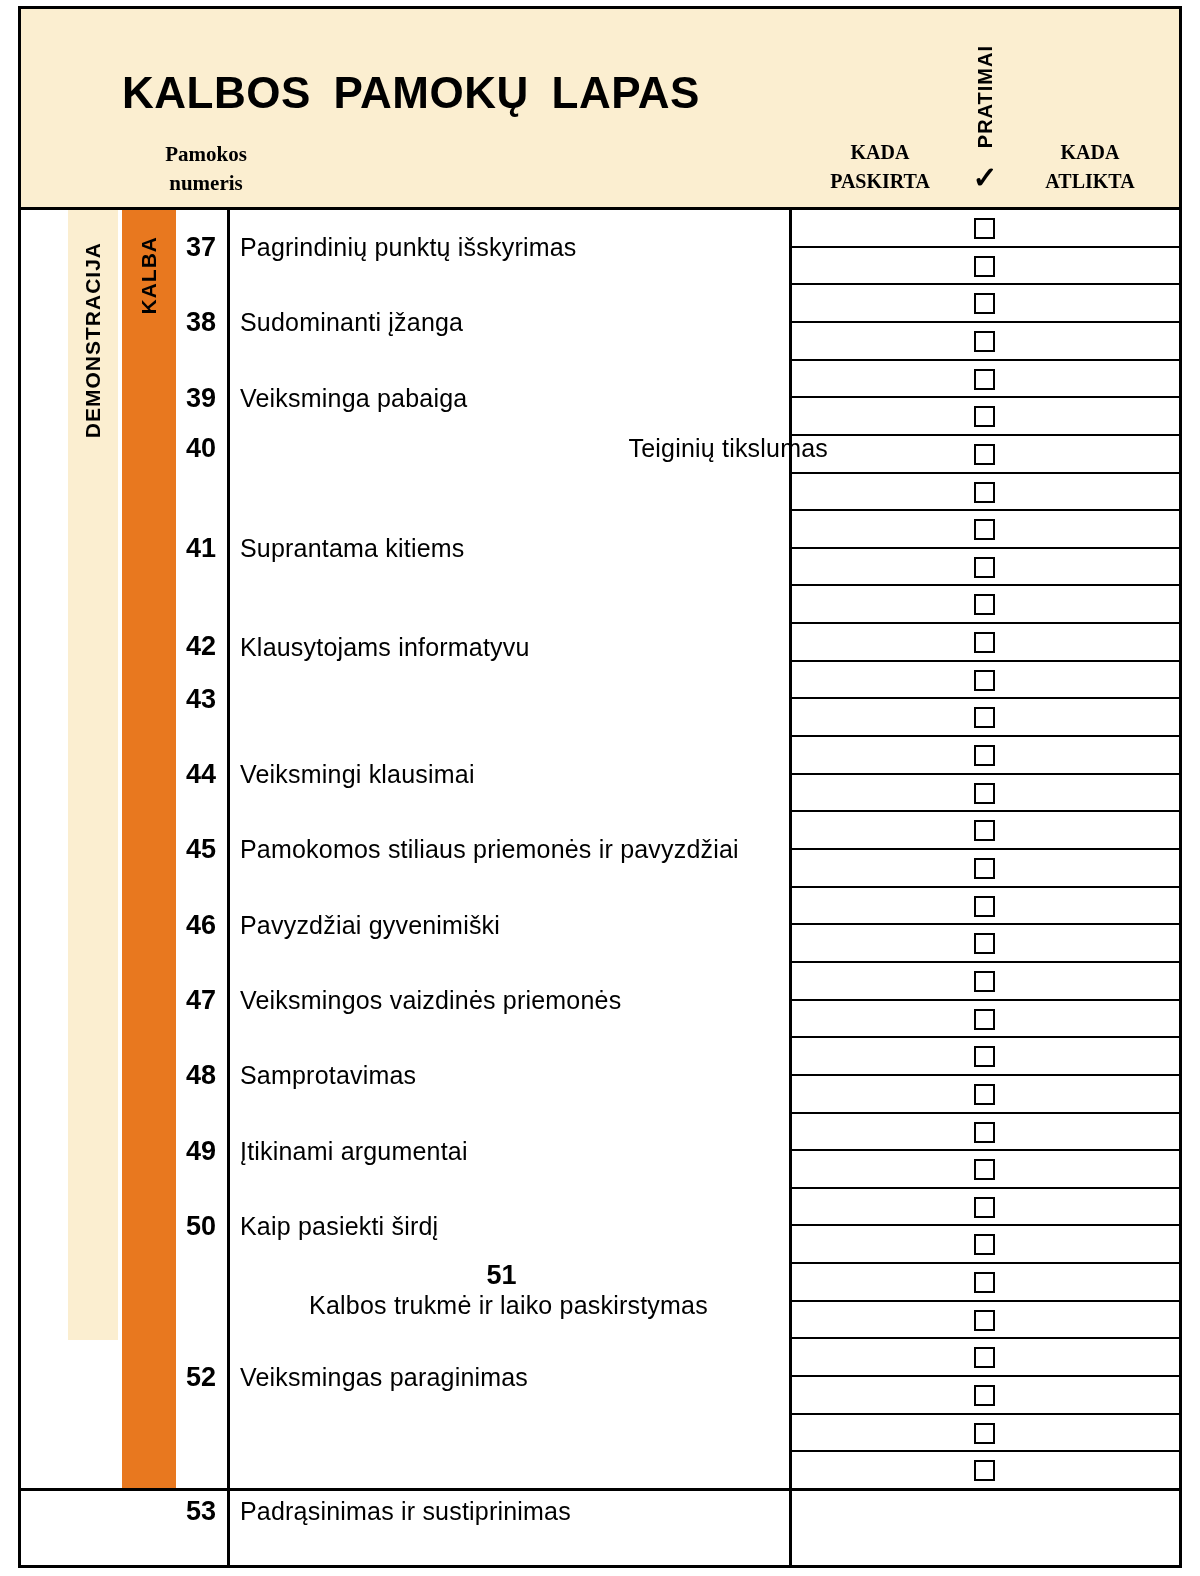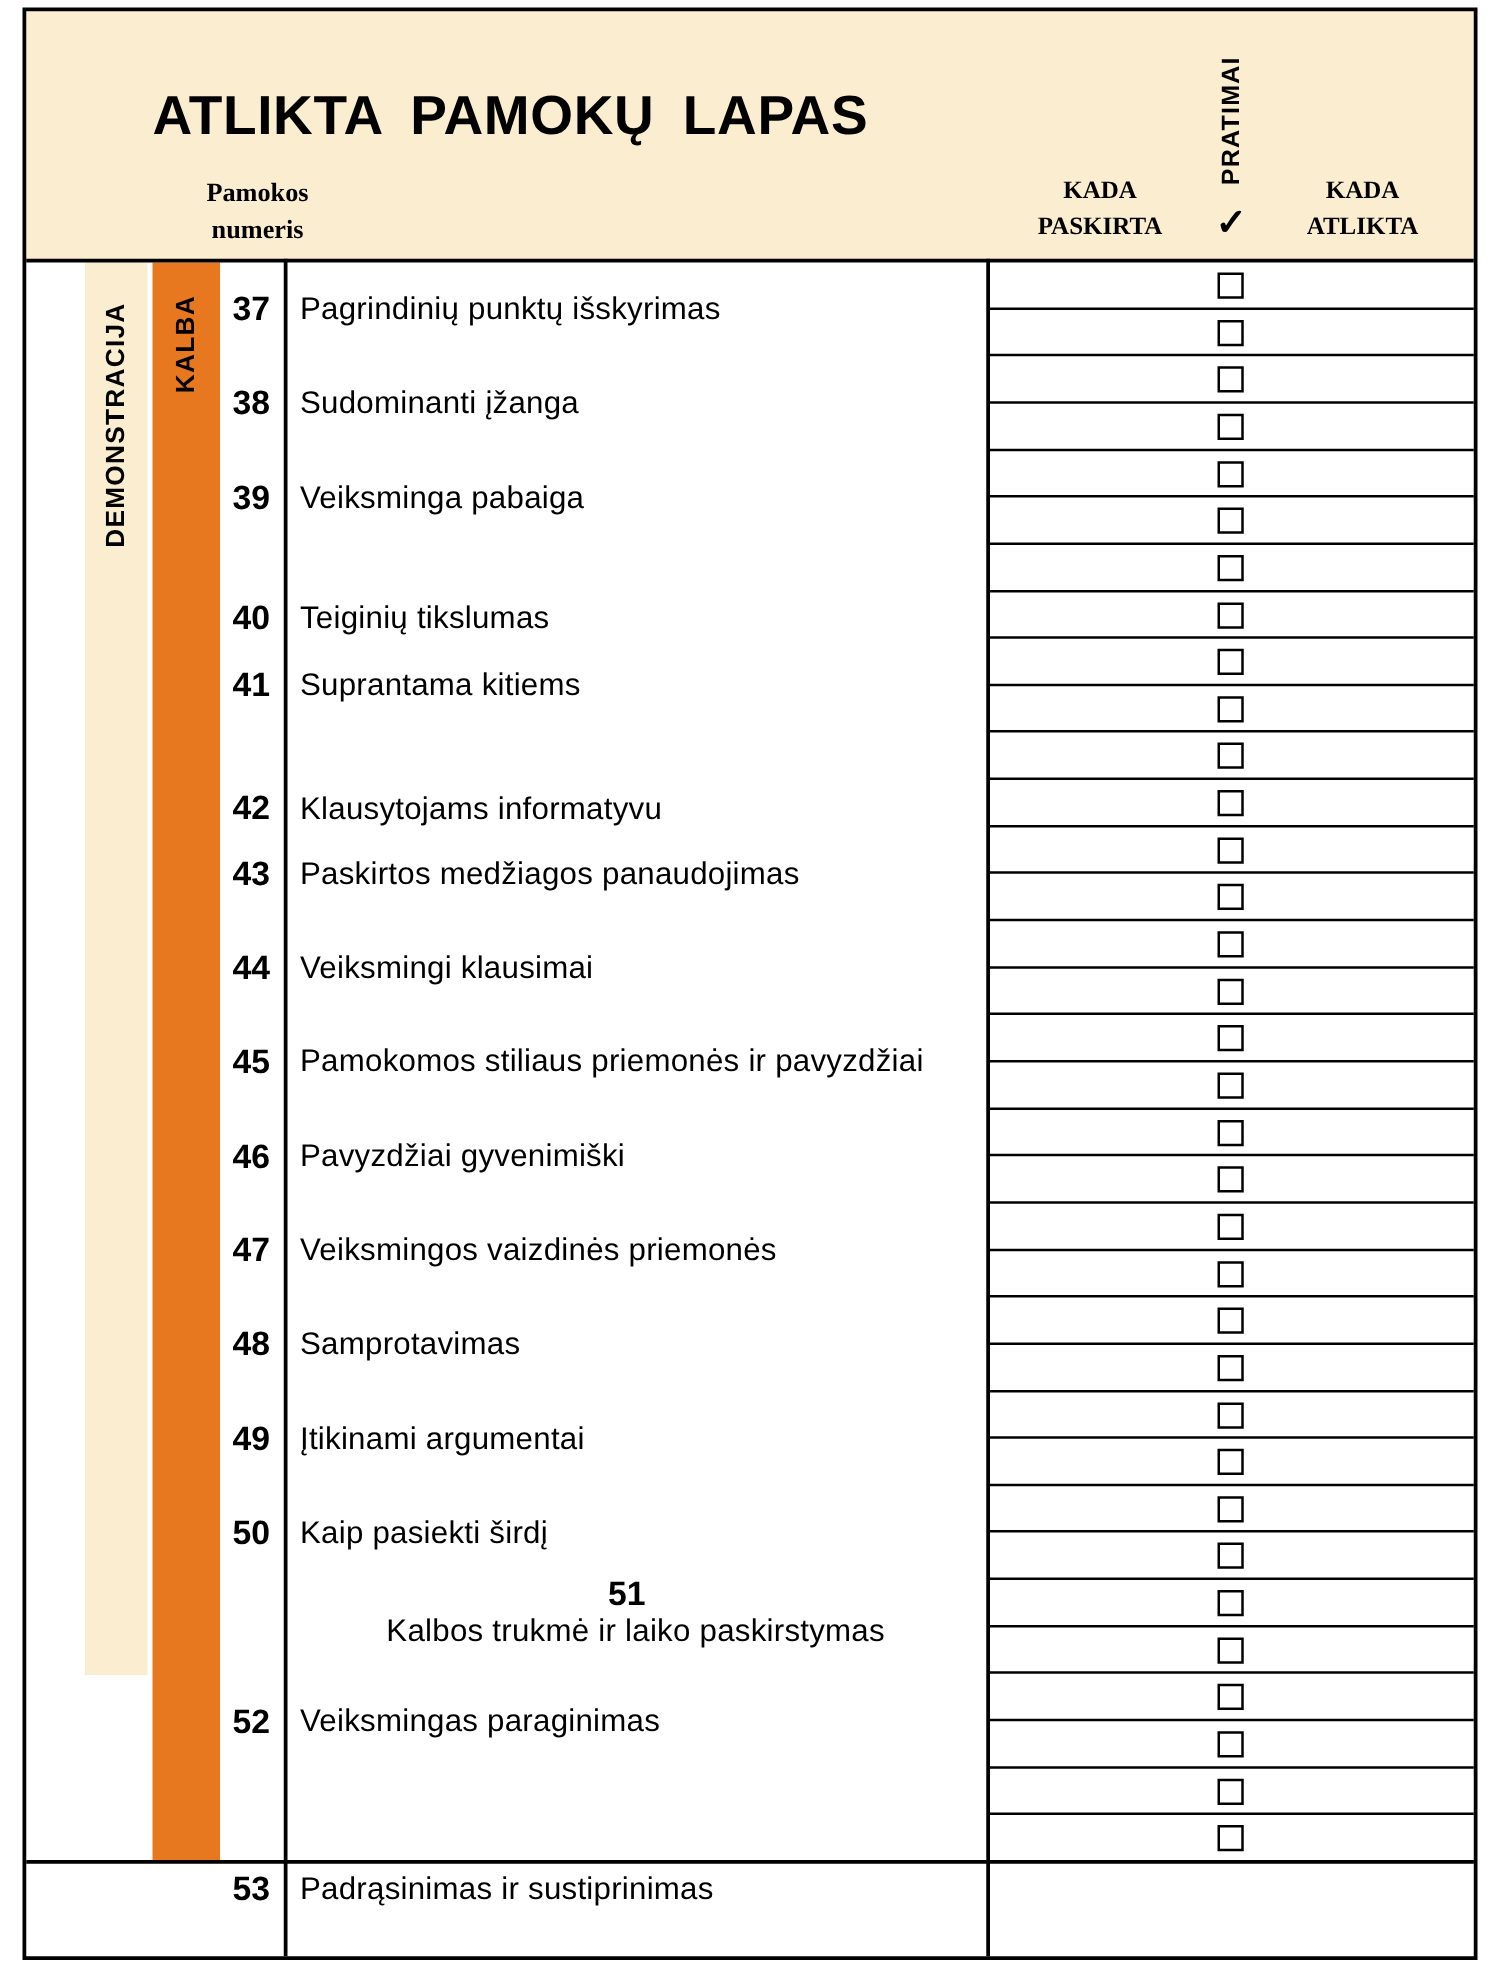--- a/index.html
+++ b/index.html
@@ -47,21 +47,21 @@
   .track-row { position:absolute; left:792px; width:387px; height:37.65px; border-bottom:2px solid #000; }
   .checkbox { position:absolute; left:182px; top:8px; width:21px; height:21px; border:2.5px solid #000; background:#fff; }
 </style>
 </head>
 <body>
 
 <div class="page">
 
   <div class="abs header-bg"></div>
 
-  <h1 class="abs title">ATLIKTA PAMOKŲ LAPAS</h1>
+  <h1 class="abs title">KALBOS PAMOKŲ LAPAS</h1>
 
   <div class="abs two-line pamokos-label">
     <div>Pamokos</div>
     <div>numeris</div>
   </div>
 
   <div class="abs two-line assigned-label">
     <div>KADA</div>
     <div>PASKIRTA</div>
   </div>
@@ -97,35 +97,34 @@
         <div class="lesson-title">Pagrindinių punktų išskyrimas</div>
       </div>
       <div class="lesson-row" style="top: 285.294px;">
         <div class="lesson-num">38</div>
         <div class="lesson-title">Sudominanti įžanga</div>
       </div>
       <div class="lesson-row" style="top: 360.588px;">
         <div class="lesson-num">39</div>
         <div class="lesson-title">Veiksminga pabaiga</div>
       </div>
-      <div class="lesson-row" style="top: 457px;">
+      <div class="lesson-row" style="top: 411px; justify-content: space-between;">
         <div class="lesson-num">40</div>
         <div class="lesson-title">Teiginių tikslumas</div>
       </div>
       <div class="lesson-row" style="top: 511.176px;">
         <div class="lesson-num">41</div>
         <div class="lesson-title">Suprantama kitiems</div>
       </div>
       <div class="lesson-row" style="top: 586.47px; align-items: flex-end;">
         <div class="lesson-num">42</div>
         <div class="lesson-title">Klausytojams informatyvu</div>
       </div>
       <div class="lesson-row" style="top: 661.764px;">
         <div class="lesson-num">43</div>
-        <div class="lesson-title">Paskirtos medžiagos panaudojimas</div>
       </div>
       <div class="lesson-row" style="top: 737.058px;">
         <div class="lesson-num">44</div>
         <div class="lesson-title">Veiksmingi klausimai</div>
       </div>
       <div class="lesson-row" style="top: 812.352px;">
         <div class="lesson-num">45</div>
         <div class="lesson-title">Pamokomos stiliaus priemonės ir pavyzdžiai</div>
       </div>
       <div class="lesson-row" style="top: 887.646px;">

